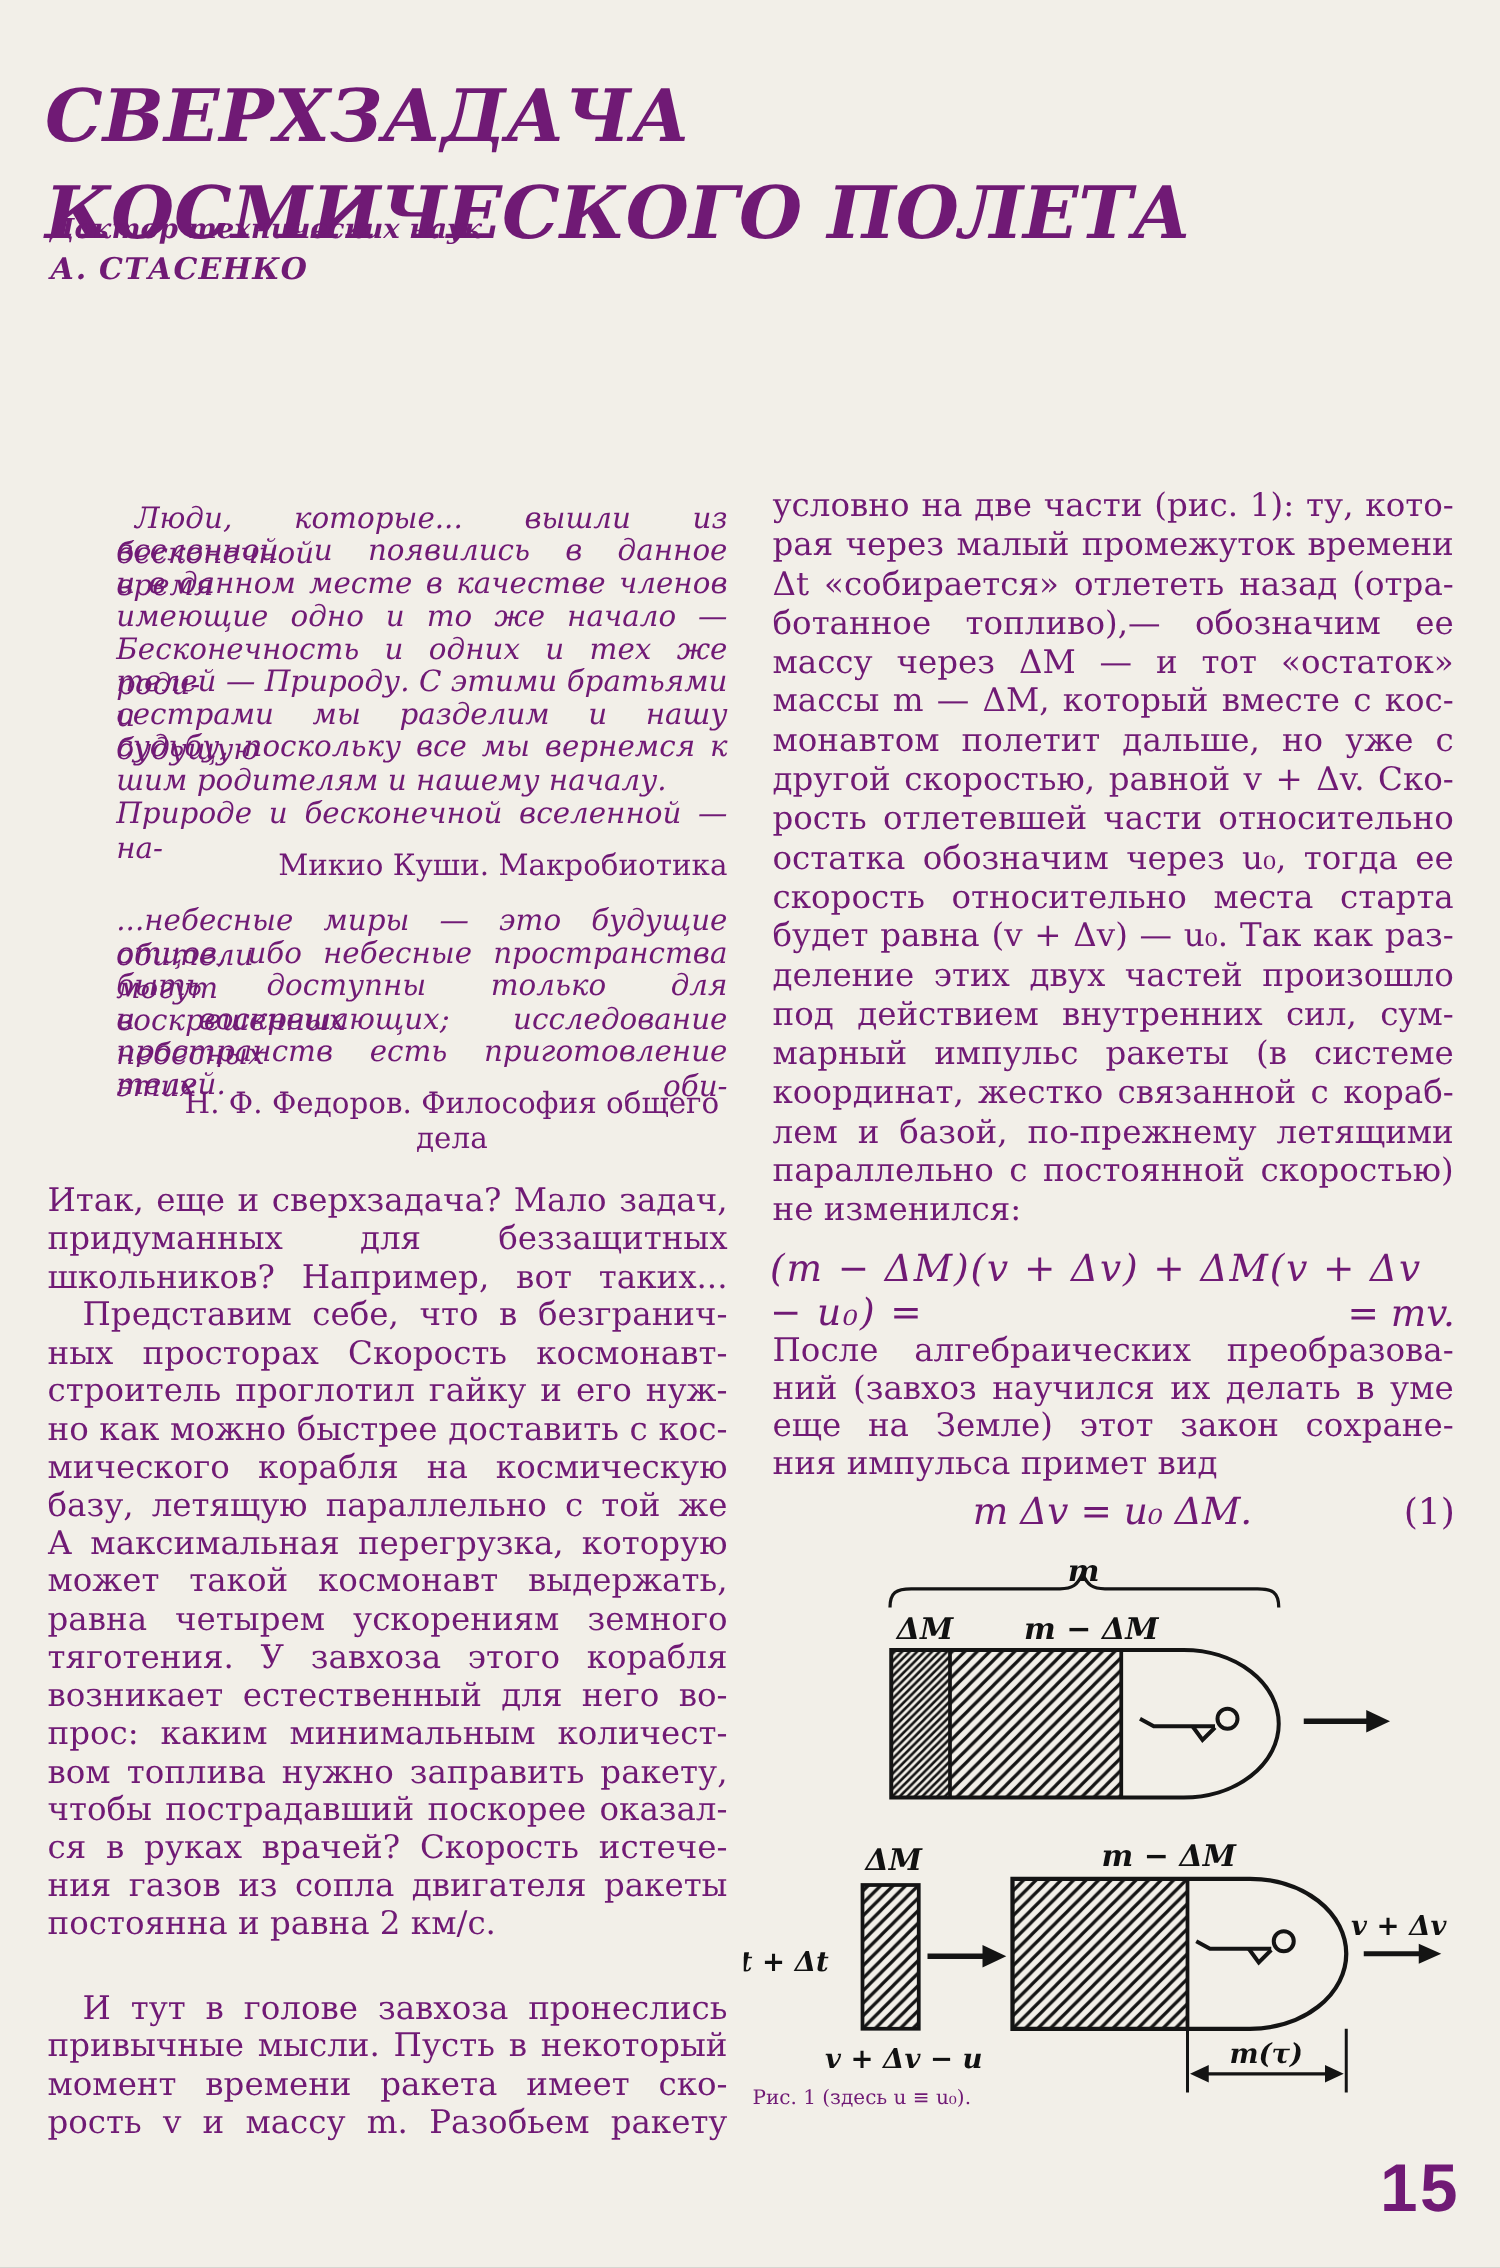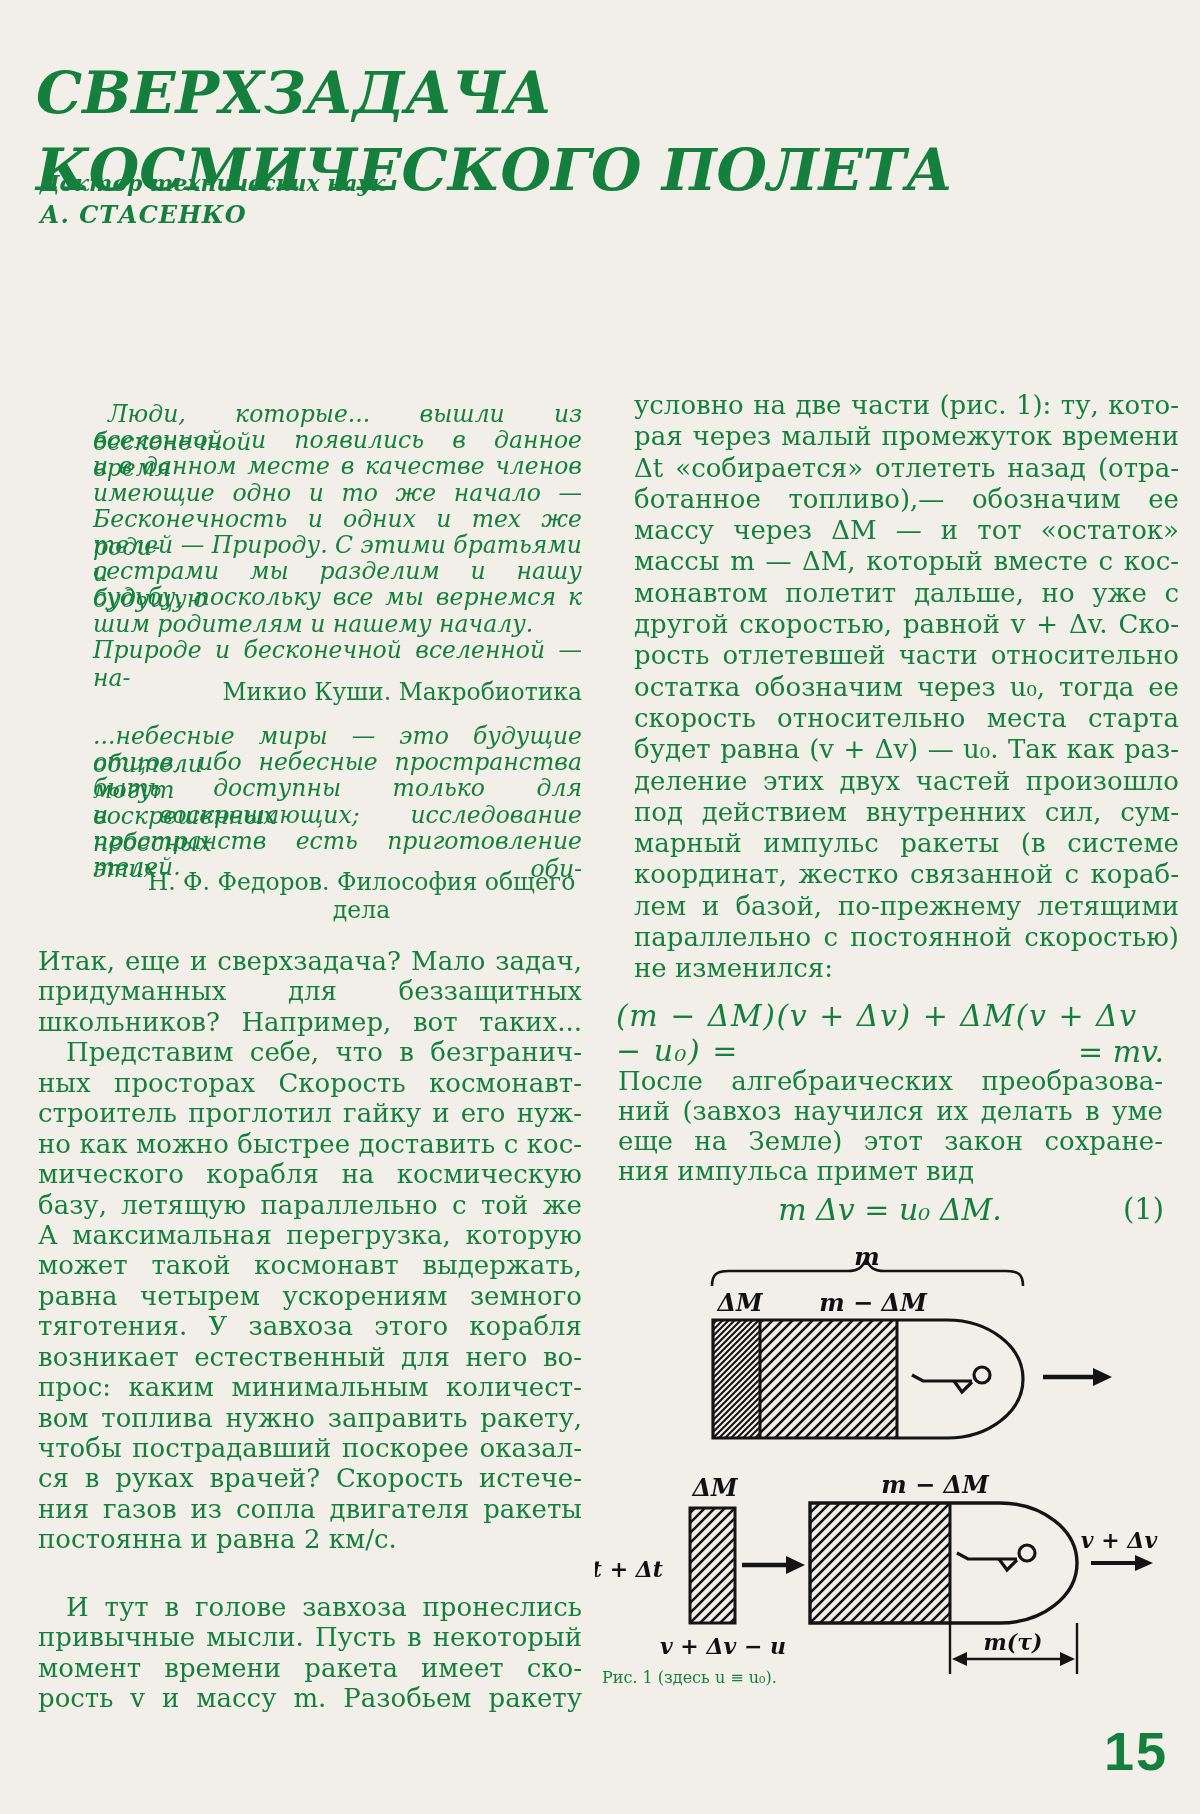--- a/index.html
+++ b/index.html
@@ -2,21 +2,21 @@
 <html lang="ru"><head>
 <meta charset="utf-8">
 <style>
   html,body{margin:0;padding:0;}
   body{background:#888;}
   #page{
     position:relative;
     width:1200px;height:1814px;
     margin:0 auto;
     background:#f2efe8;
-    color:#15803d;
+    color:#701a75;
     font-family:"DejaVu Serif", serif;
     overflow:hidden;
   }
   
   #title{
     position:absolute;left:36px;top:16px;width:1000px;
     font-style:italic;font-weight:700;
     font-size:58px;line-height:77px;
     letter-spacing:0px;
   }
@@ -39,21 +39,21 @@
   .attribution{
     position:absolute;left:93px;width:489px;
     font-size:23.5px;
   }
   #epigraph-1-attr{top:678px;text-align:right;}
   #epigraph-2-attr{top:868px;text-align:center;padding-left:24px;}
   
   .textcol{position:absolute;font-size:26px;}
   #left-col{left:38px;top:946px;width:544px;}
   #left-col .line{height:30.45px;}
-  #right-col{left:634px;top:390px;width:545px;}
+  #right-col{left:618px;top:390px;width:545px;}
   #right-col .line{height:31.3px;}
   .line{
     text-align:justify;text-align-last:justify;
     white-space:normal;overflow:visible;
   }
   .line.no-just{text-align-last:left;}
   
   .equation{
     position:absolute;left:616px;width:548px;
     font-style:italic;font-size:30px;

